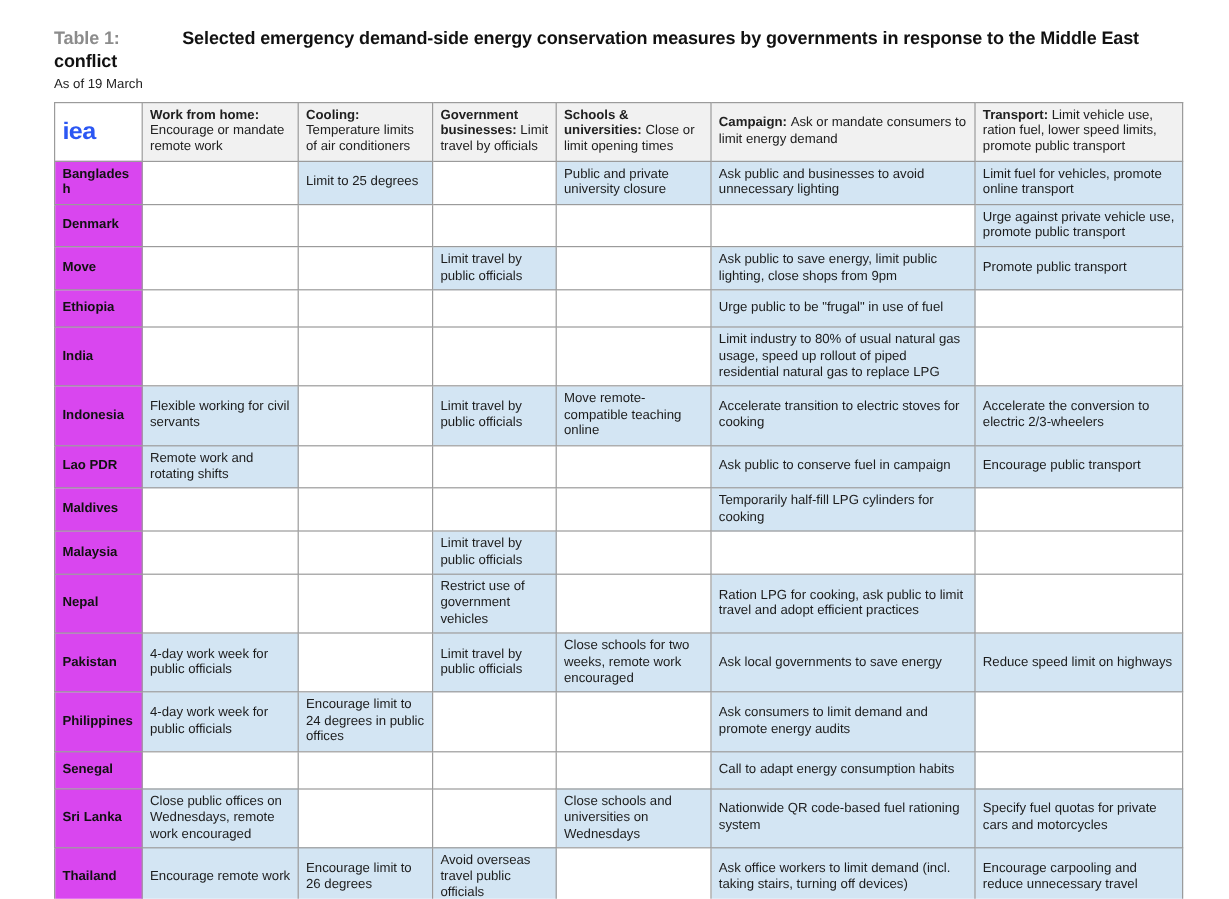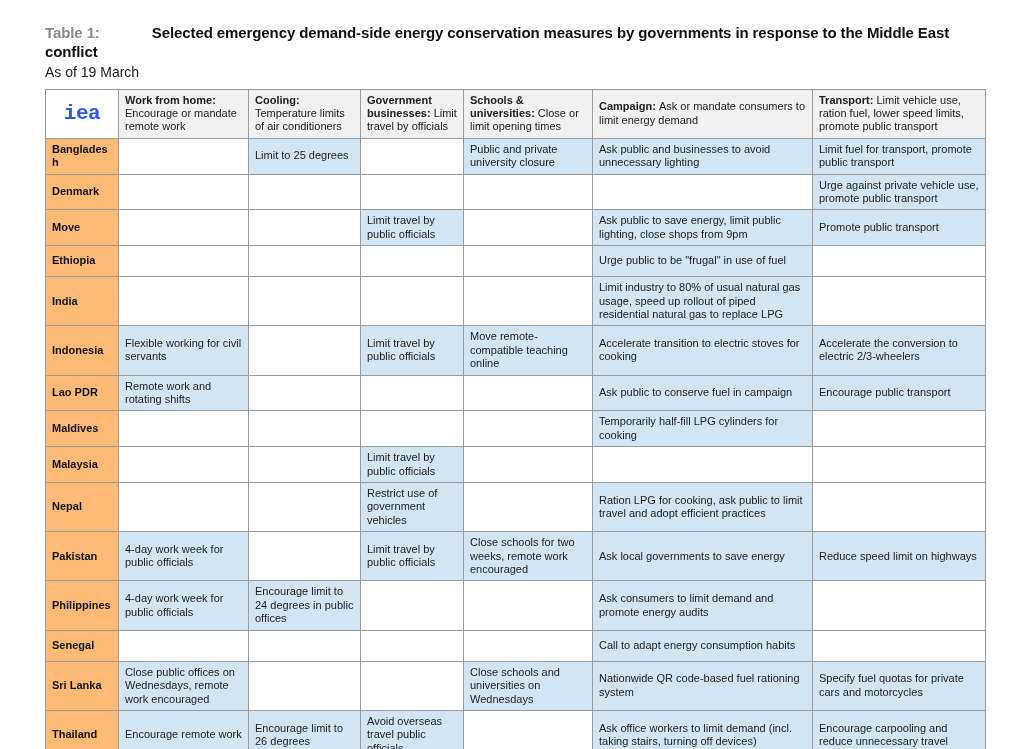--- a/index.html
+++ b/index.html
@@ -6,43 +6,43 @@
   body{
     width:1024px;height:749px;
     font-family:"Liberation Sans","DejaVu Sans",sans-serif;
     color:#1a1a1a;
     overflow:hidden;
   }
   .page{padding:24px 39px 0 45px;}
   .title-line{font-size:15px;font-weight:bold;line-height:1.25;letter-spacing:-0.1px;}
   .title-label{color:var(--title-gray,#8c8c8c);}
   .title-text{color:#111111;margin-left:48px;}
-  .subtitle{font-size:14px;color:#222222;margin-top:2px;margin-bottom:9px;}
+  .subtitle{font-size:11px;color:#222222;margin-top:2px;margin-bottom:9px;}
   table{border-collapse:collapse;table-layout:fixed;width:940px;}
   th,td{
     border:1px solid #9b9b9b;
     font-size:11px;line-height:1.22;
     padding:4px 6px;
     vertical-align:middle;
     word-wrap:break-word;
   }
   thead th{
     background:#f1f1f1;
     text-align:left;font-weight:normal;
     color:#202020;
   }
   thead th .hbold{font-weight:bold;}
-  th.logo-cell{background:#ffffff;text-align:center;vertical-align:middle;font-family:Liberation Mono, monospace;}
+  th.logo-cell{background:#ffffff;text-align:left;vertical-align:middle;}
   .iea-logo{
     color:var(--logo-blue,#2b57f3);
     font-weight:bold;font-size:21px;letter-spacing:-0.5px;
     line-height:1;display:inline-block;transform:scaleY(0.95);
   }
   tbody th.country{
-    background:#fdba74;text-align:left;font-weight:bold;color:#111111;
+    background:#d946ef;text-align:left;font-weight:bold;color:#111111;
     height:22px;
   }
   tbody td{background:#ffffff;color:#1c1c1c;}
   tbody td.filled{background:var(--highlight,#d3e5f3);}
 </style>
 </head>
 <body style="--highlight: #d3e5f3; --logo-blue: #2b57f3; --title-gray: #8c8c8c;">
 
 <div class="page">
   <div class="title-line">
@@ -75,21 +75,21 @@
         </tr>
     </thead>
     <tbody id="table-body">
         <tr>
           <th class="country">Bangladesh</th>
           <td></td>
           <td class="filled">Limit to 25 degrees</td>
           <td></td>
           <td class="filled">Public and private university closure</td>
           <td class="filled">Ask public and businesses to avoid unnecessary lighting</td>
-          <td class="filled">Limit fuel for transport, promote public transport</td>
+          <td class="filled">Limit fuel for vehicles, promote online transport</td>
         </tr>
         <tr>
           <th class="country">Denmark</th>
           <td></td>
           <td></td>
           <td></td>
           <td></td>
           <td></td>
           <td class="filled">Urge against private vehicle use, promote public transport</td>
         </tr>

